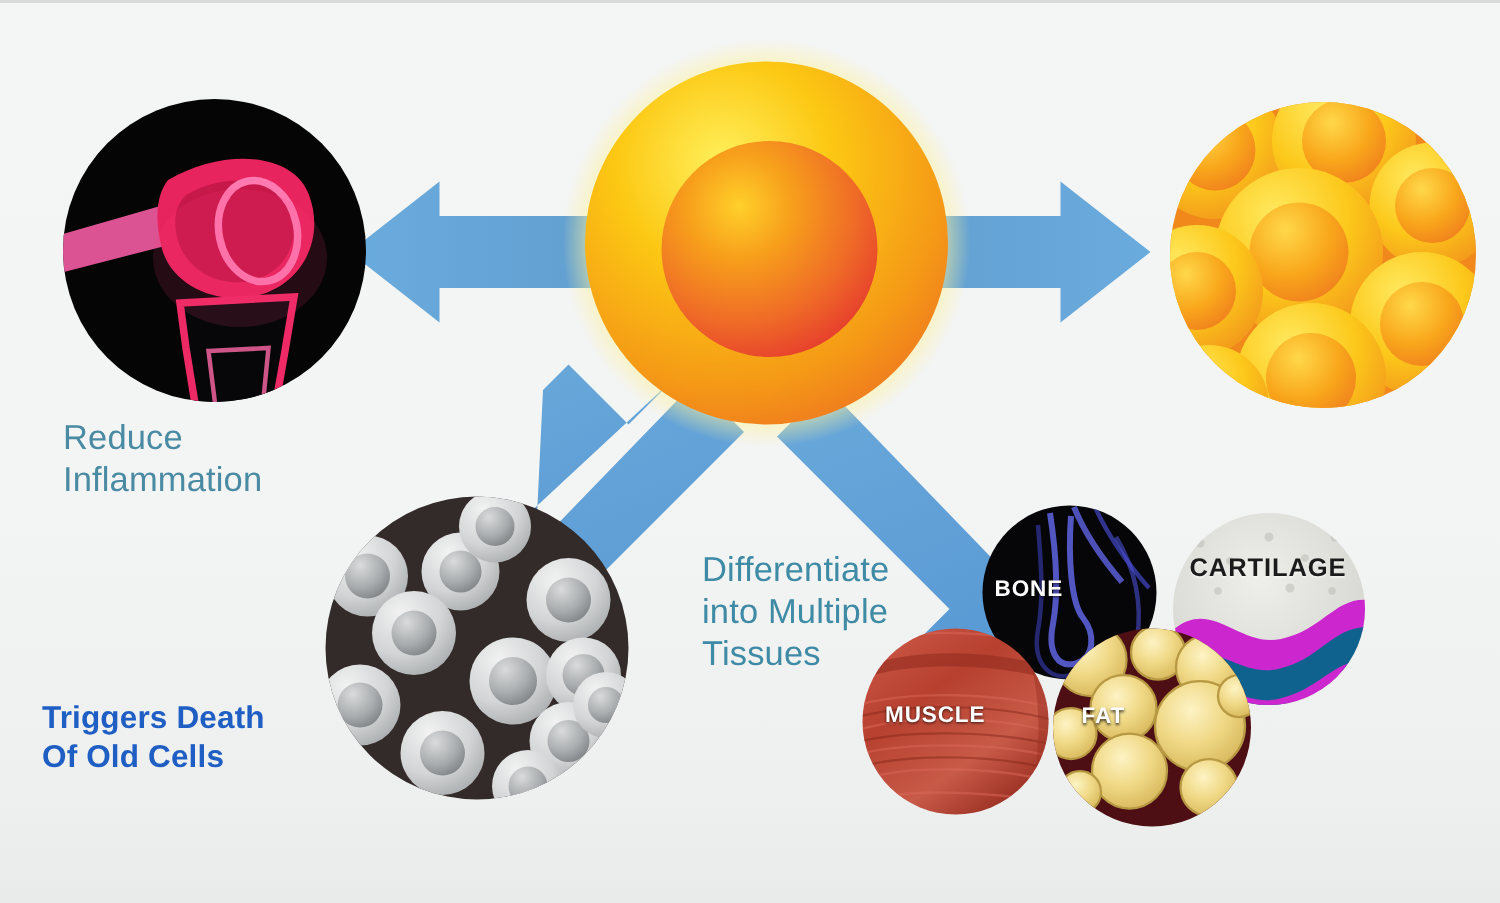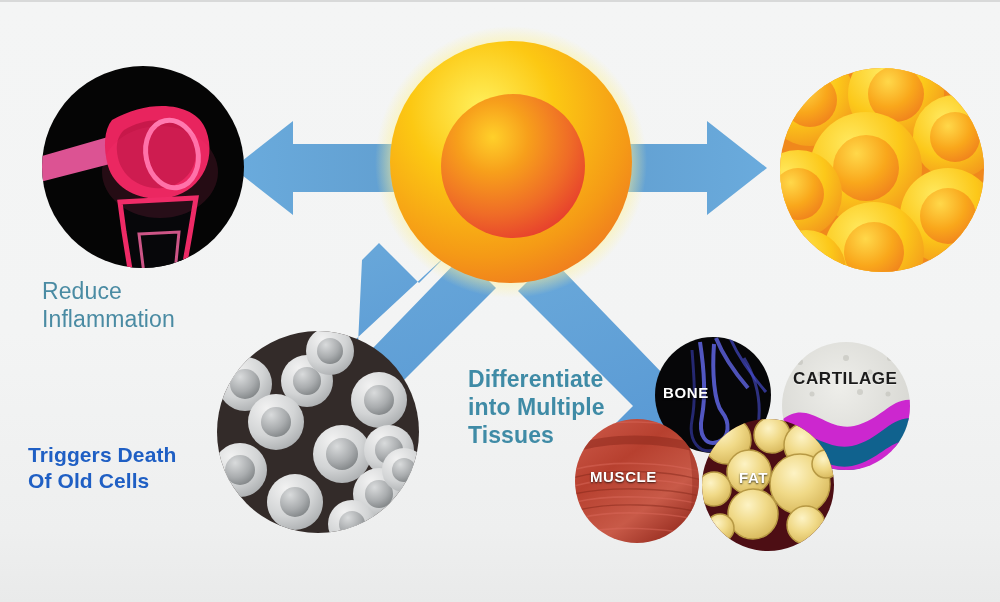--- a/index.html
+++ b/index.html
@@ -335,29 +335,29 @@
         <circle cx="720" cy="526" r="14" fill="url(#gFat)" stroke="#b79944" stroke-width="1.5"></circle>
         <circle cx="826" cy="462" r="14" fill="url(#gFat)" stroke="#b79944" stroke-width="1.5"></circle>
       </g>
     </g>
   </svg>
 
   <div class="label label-teal" style="left:42px; top:275px; width:205px;">Reduce
 Inflammation</div>
 
 
-  <div class="label label-blue" style="left:28px; top:440px; width:210px;">Triggers Death
+  <div class="label label-blue" style="left:28px; top:464px; width:210px;">Triggers Death
 Of Old Cells</div>
 
 
-  <div class="label label-teal-multi" style="left:468px; top:363px; width:168px;font-weight:bold;">Differentiate
+  <div class="label label-teal-multi" style="left:468px; top:363px; width:168px;">Differentiate
 into Multiple
 Tissues</div>
 
   <div class="chip-cap light" style="left:663px; top:382px;">BONE</div>
 
   <div class="chip-cap dark" style="left:793px; top:367px; font-size:17px;">CARTILAGE</div>
 
   <div class="chip-cap light" style="left:590px; top:466px;">MUSCLE</div>
 
-  <div class="chip-cap light" style="left:739px; top:467px;">FAT</div>
+  <div class="chip-cap light" style="left:721px; top:467px;">FAT</div>
 
 </div>
 
 </body></html>

